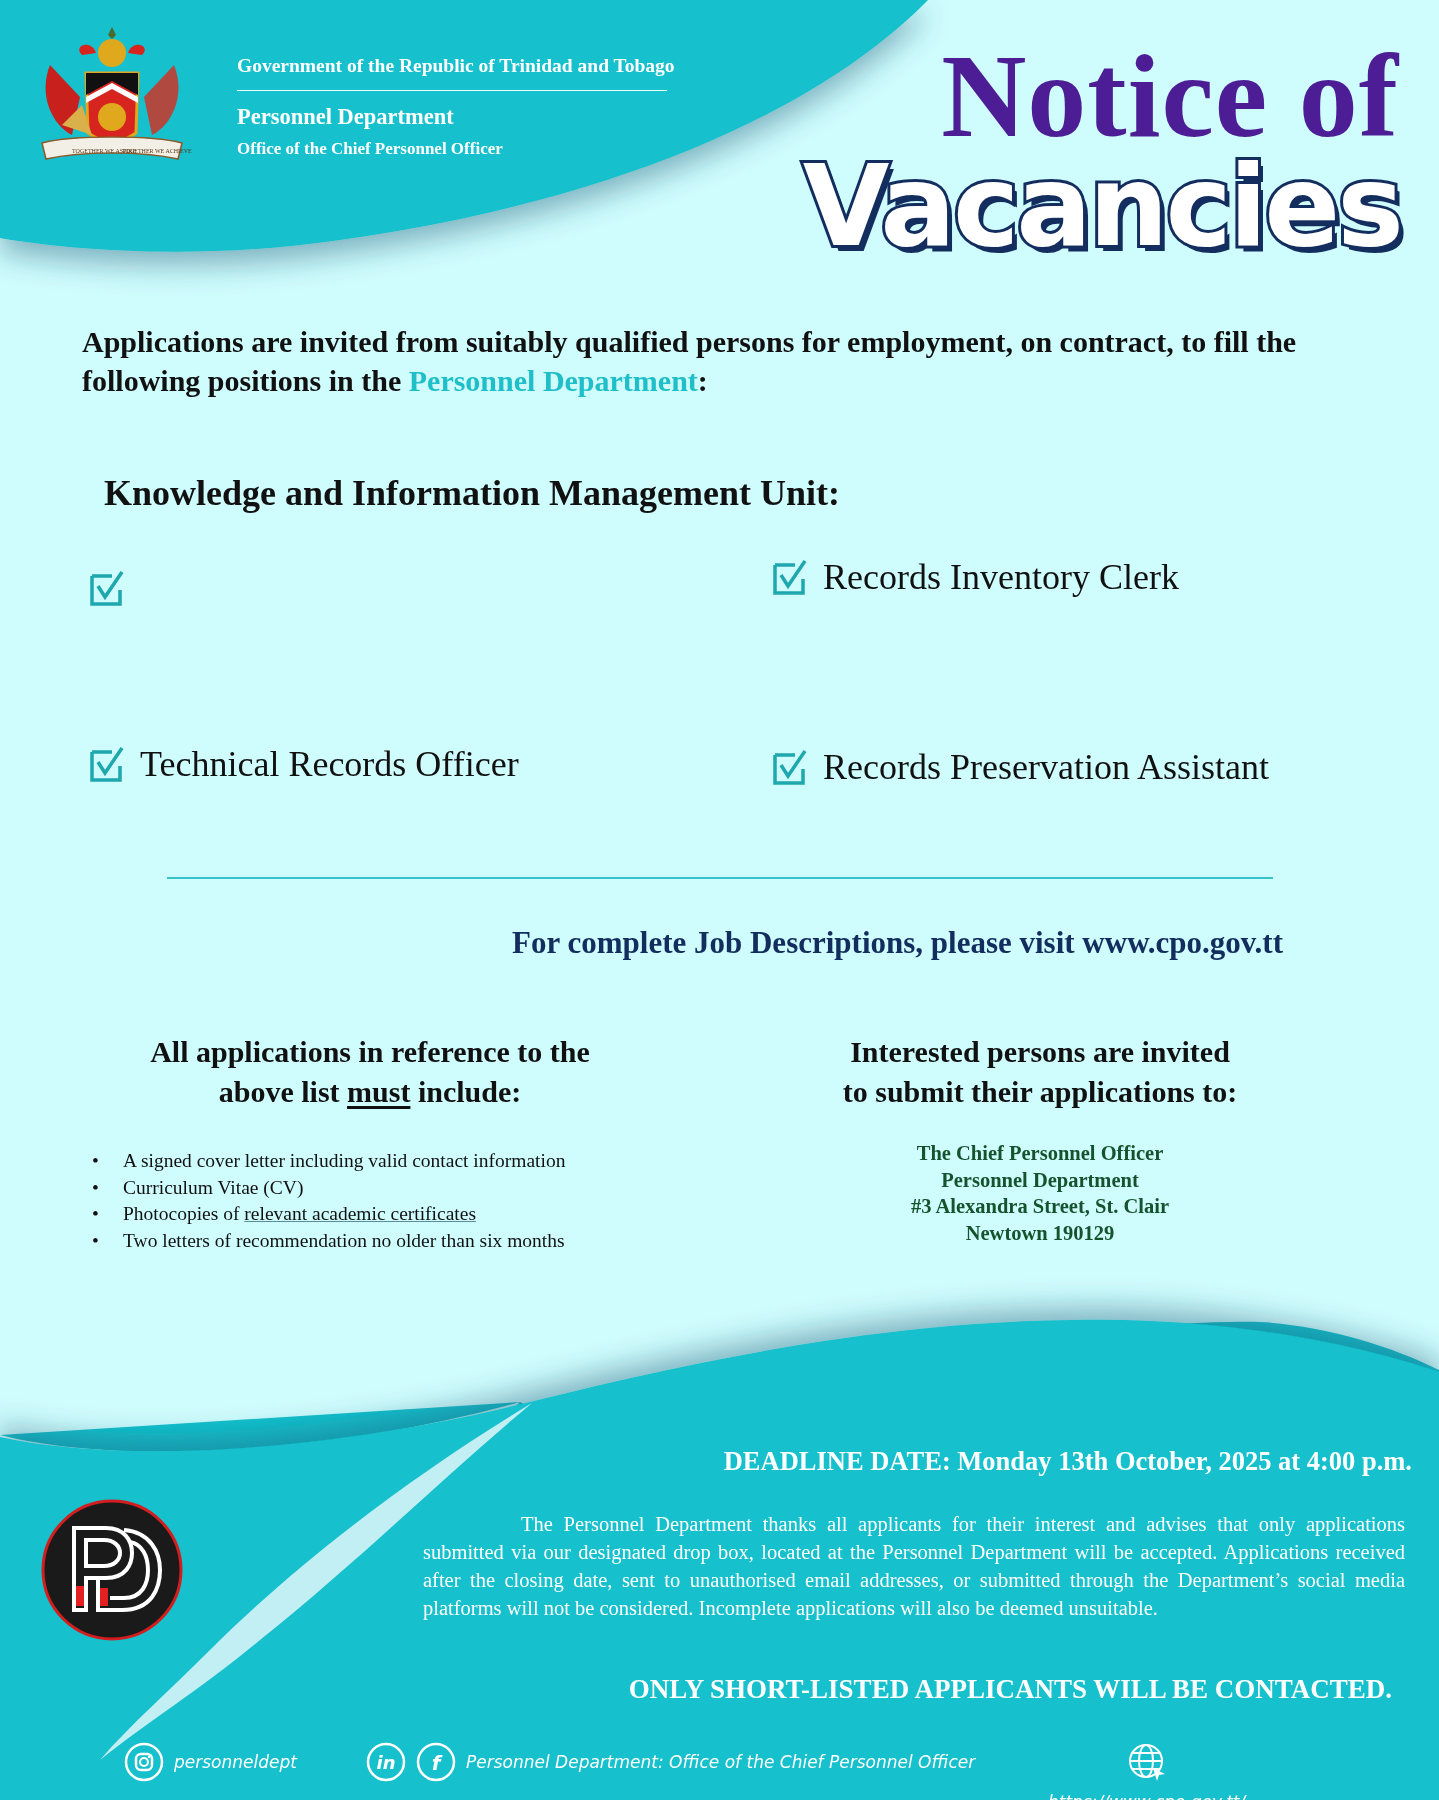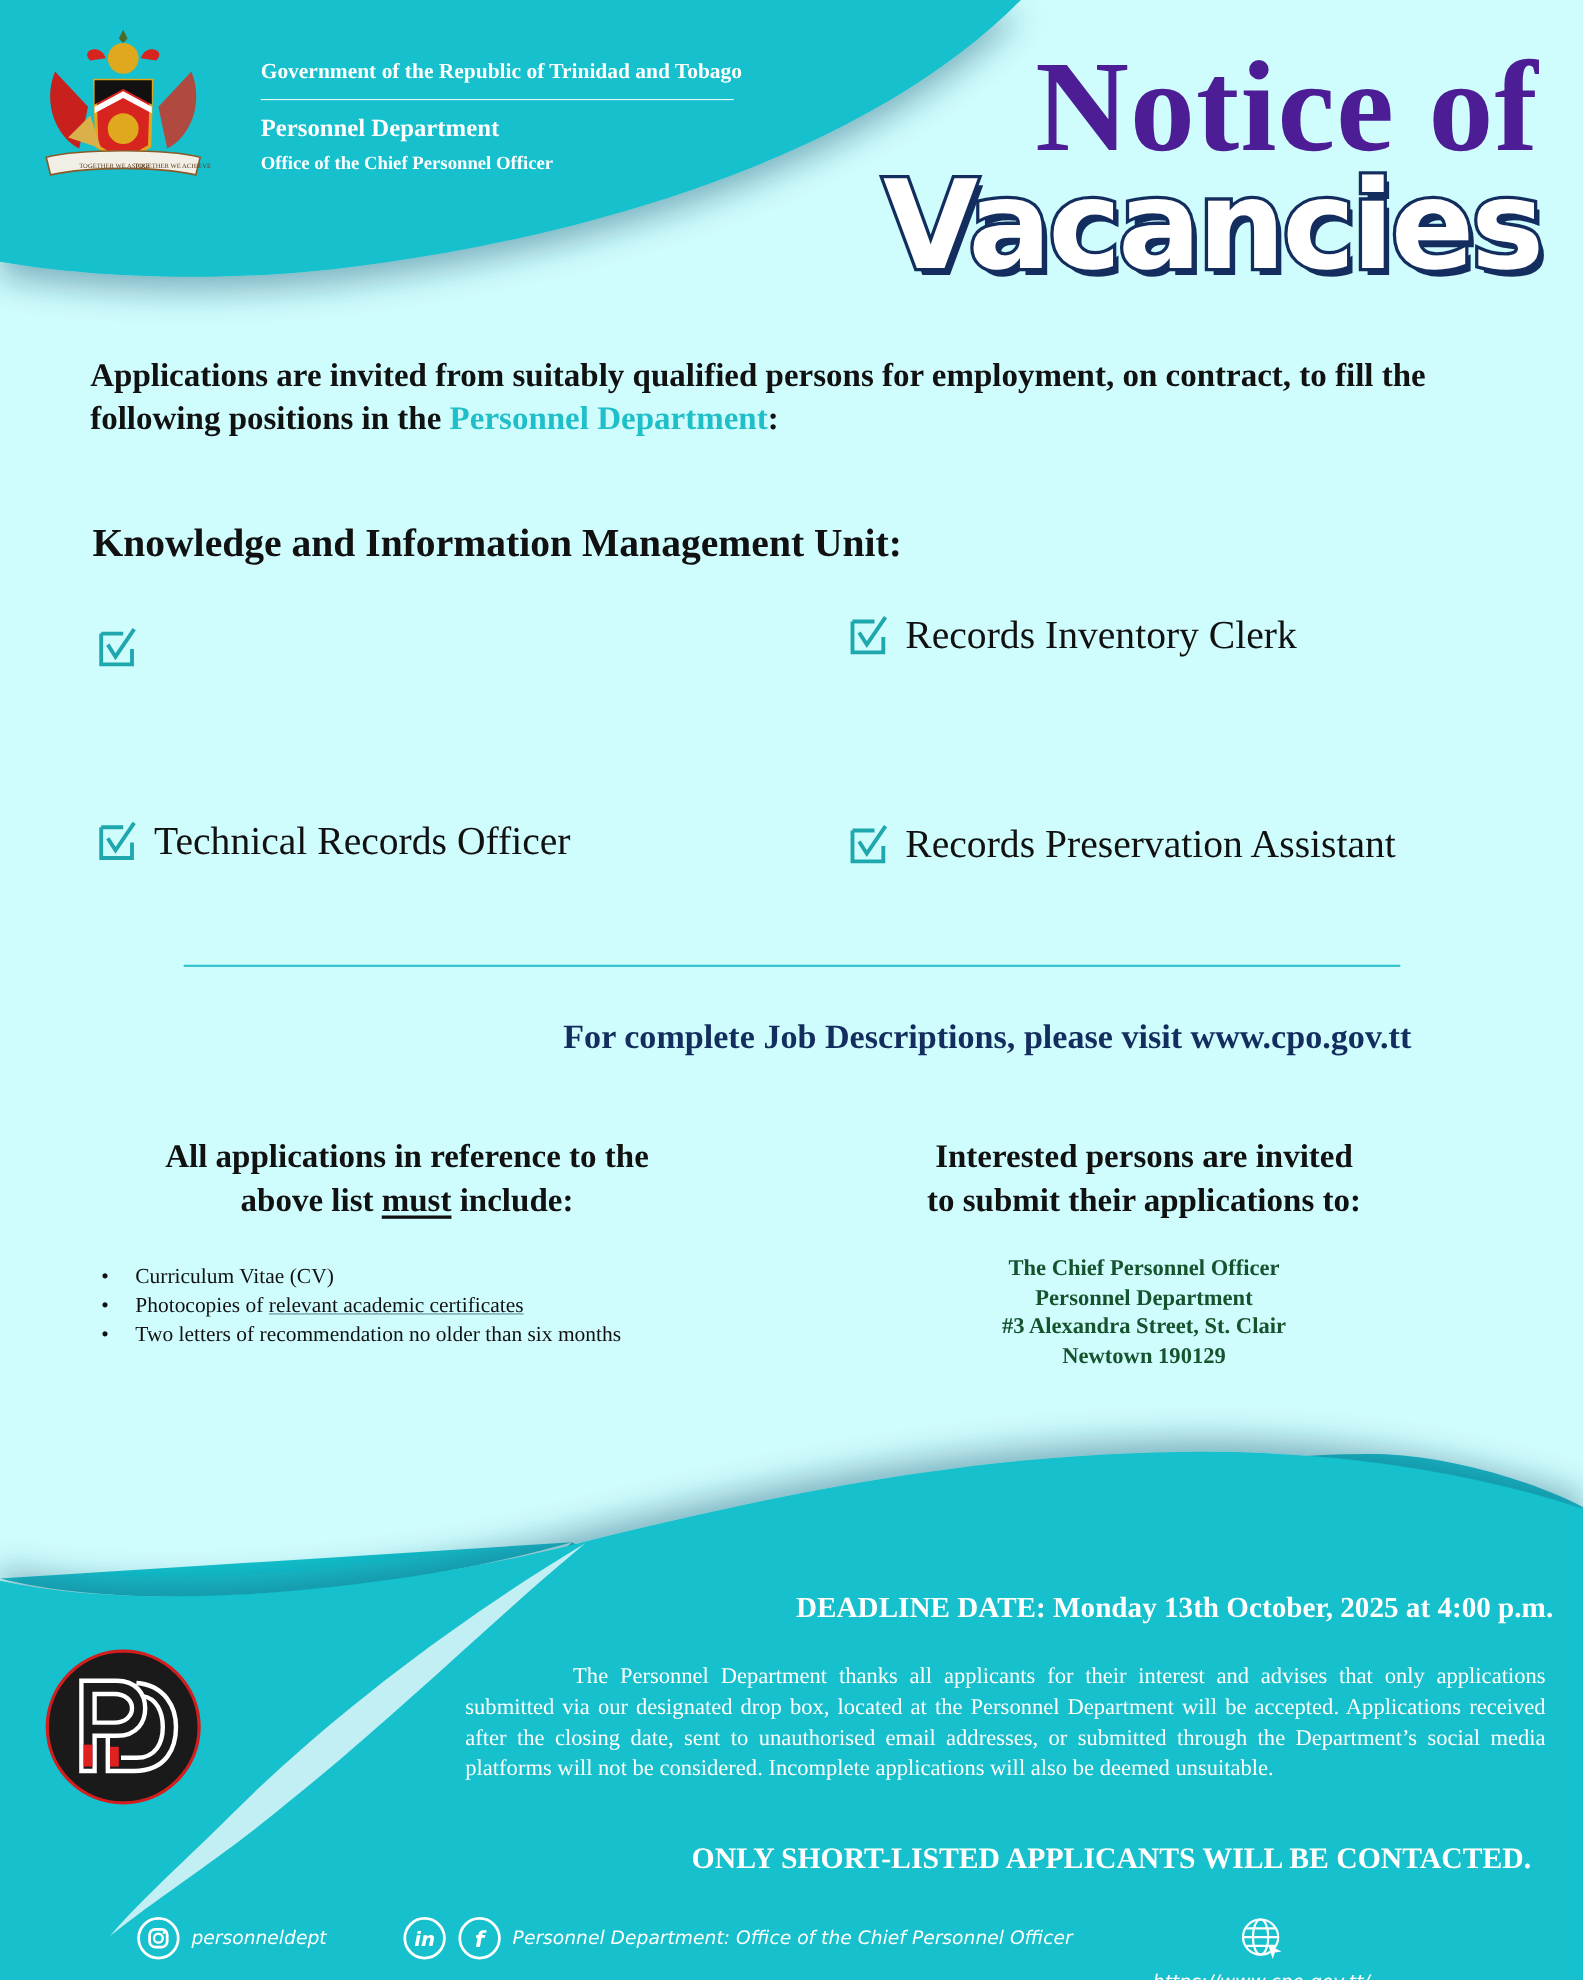--- a/index.html
+++ b/index.html
@@ -9,21 +9,21 @@
   .hdr-text { color:#ffffff; font-weight:bold; font-family:"Liberation Serif", serif; white-space:nowrap; }
   .hdr-gov { left:237px; top:55px; font-size:19.5px; }
   .hdr-rule { left:237px; top:90px; width:430px; height:1px; background:#e8ffff; }
   .hdr-pd { left:237px; top:104px; font-size:22.5px; }
   .hdr-office { left:237px; top:139px; font-size:17px; }
   .title-notice { right:40px; top:38px; font-size:118px; font-weight:bold; color:#4c1d95; font-family:"Liberation Serif", serif; letter-spacing:1px; line-height:1; white-space:nowrap; }
   .title-vac { right:38px; top:150px; font-size:112px; font-weight:900; color:#ffffff; font-family:"DejaVu Sans", sans-serif; line-height:1; white-space:nowrap; letter-spacing:-3px;
      -webkit-text-stroke:6px #132d5e; paint-order:stroke fill; text-shadow:5px 6px 0 #132d5e; }
   .intro { left:82px; top:322px; width:1300px; font-size:30px; font-weight:bold; color:#111; line-height:39px; }
   .intro .hl { color:#1fbfc9; }
-  .unit-heading { left:84px; top:472px; font-size:36px; font-weight:bold; color:#111; white-space:nowrap; }
+  .unit-heading { left:104px; top:472px; font-size:36px; font-weight:bold; color:#111; white-space:nowrap; }
   .pos { display:flex; align-items:center; gap:12px; white-space:nowrap; }
   .pos .lbl { font-size:36px; color:#111; }
   .chk { width:40px; height:40px; display:inline-block; }
   .divider { left:167px; top:877px; width:1106px; height:2px; background:#34c3cc; }
   .visit { left:0; width:1283px; top:925px; text-align:right; font-size:31px; font-weight:bold; color:#132d5e; }
   .col-h { font-size:30px; font-weight:bold; color:#111; text-align:center; line-height:40px; }
   .req-list { left:92px; top:1148px; margin:0; padding:0; list-style:none; font-size:19.5px; color:#111; line-height:26.5px; }
   .req-list li { position:relative; padding-left:31px; }
   .req-list li::before { content:"•"; position:absolute; left:0; top:0; }
   .ul2 { text-decoration:underline; text-decoration-color:#5a8f99; }
@@ -131,20 +131,21 @@
 
 <div class="abs divider"></div>
 
 <div class="abs visit">For complete Job Descriptions, please visit www.cpo.gov.tt</div>
 
 <div class="abs col-h" style="left:70px; width:600px; top:1032px;">
   <div>All applications in reference to the</div>
   <div><span>above list </span><span style="text-decoration:underline; text-underline-offset:4px;">must</span><span> include:</span></div>
 </div>
 <ul class="abs req-list">
+  <li><span>A signed cover letter including valid contact information</span></li>
   <li><span>Curriculum Vitae (CV)</span></li>
   <li><span>Photocopies of </span><span class="ul2">relevant academic certificates</span></li>
   <li><span>Two letters of recommendation no older than six months</span></li>
 </ul>
 
 <div class="abs col-h" style="left:790px; width:500px; top:1032px;">
   <div>Interested persons are invited</div>
   <div>to submit their applications to:</div>
 </div>
 <div class="abs addr">

